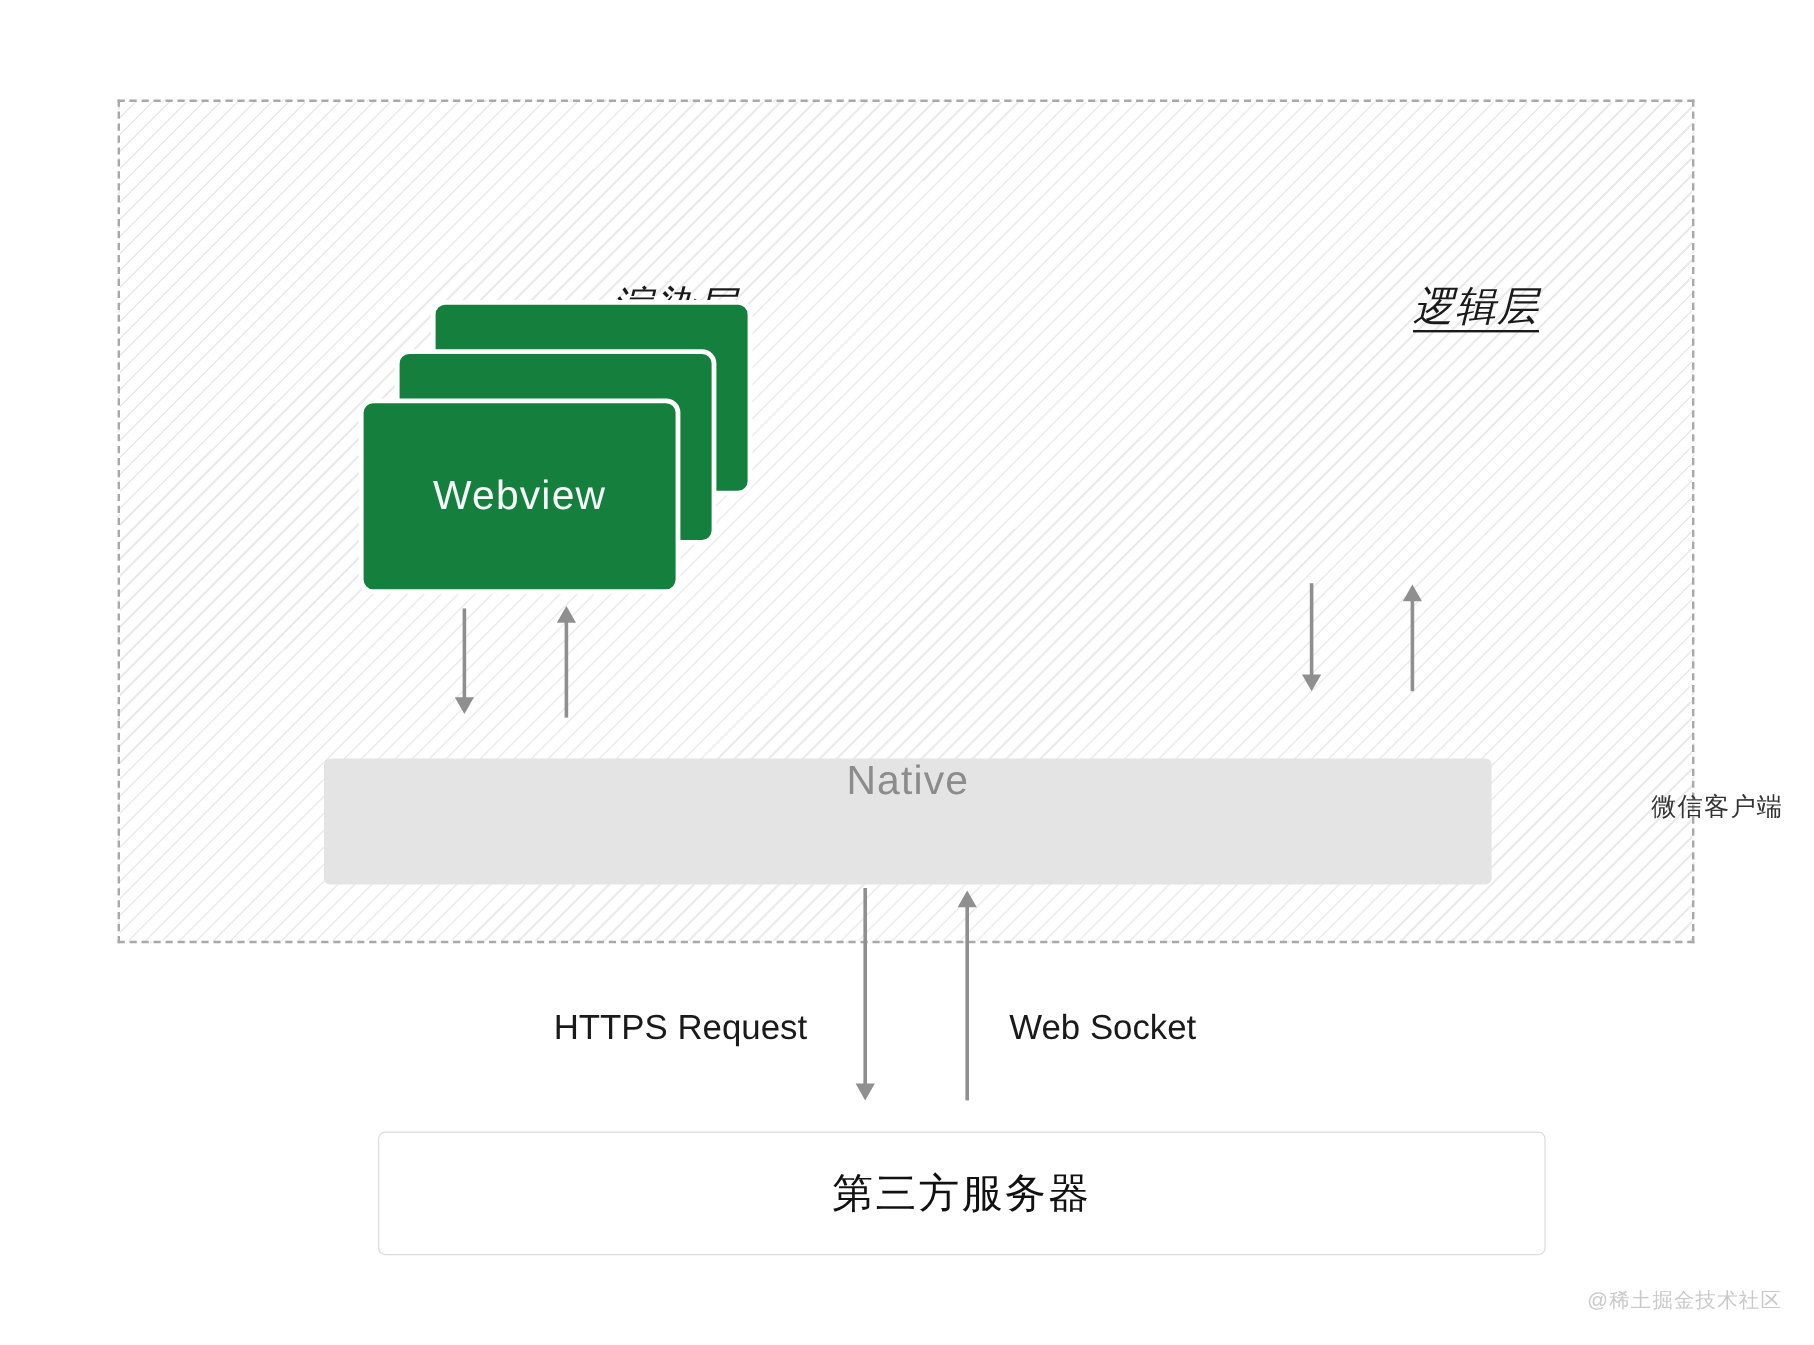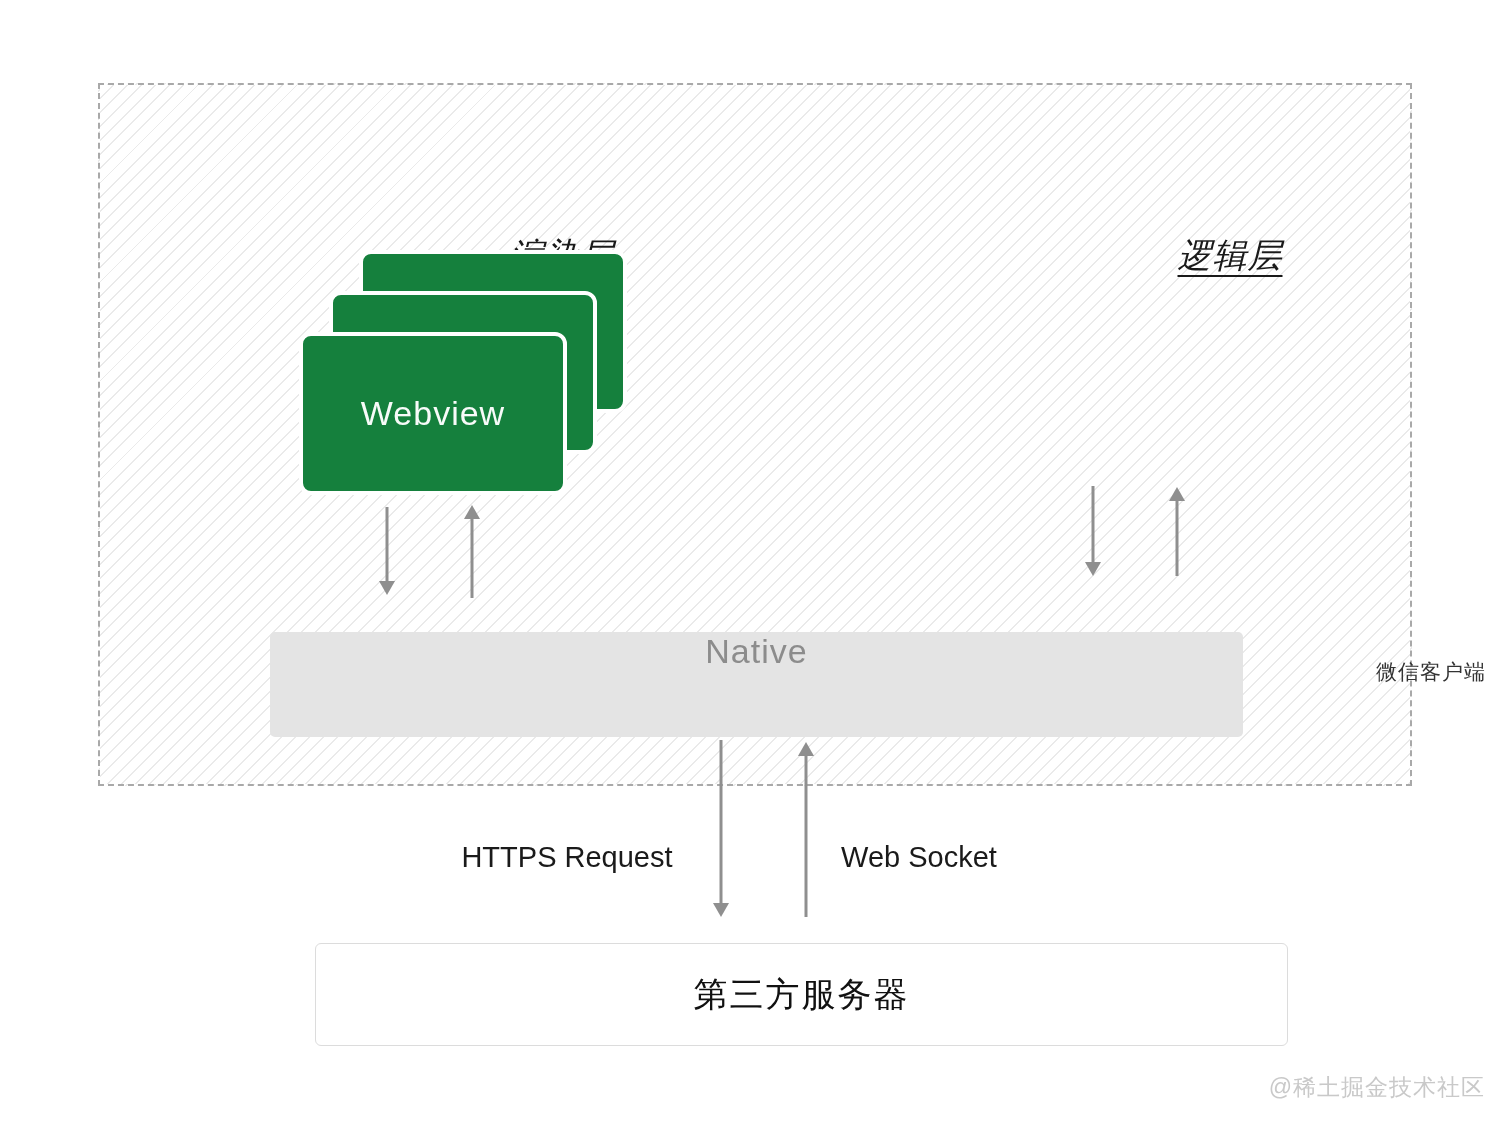--- a/index.html
+++ b/index.html
@@ -63,21 +63,21 @@
   }
   .conn-label{position:absolute;width:320px;text-align:center;font-size:29px;color:#1a1a1a;}
   .conn-label.https{left:407px;top:841px;}
   .conn-label.socket{left:759px;top:841px;}
   .server{
     position:absolute;left:270px;top:943px;width:973px;height:103px;box-sizing:border-box;
     background:#ffffff;border:1.5px solid #dcdcdc;border-radius:6px;
     display:flex;align-items:center;justify-content:center;margin-left:45px;
   }
   .server span{font-size:34px;color:#111111;letter-spacing:2px;}
-  .watermark{position:absolute;right:27px;top:1072px;font-size:23px;color:#c9c9c9;letter-spacing:1px;}
+  .watermark{position:absolute;right:27px;top:1072px;font-size:17px;color:#c9c9c9;letter-spacing:1px;}
 </style>
 </head>
 <body>
 
 <div class="canvas">
 
   <div class="client-box">
     <div class="layer-title render">渲染层</div>
     <div class="layer-title logic">逻辑层</div>
   </div>

